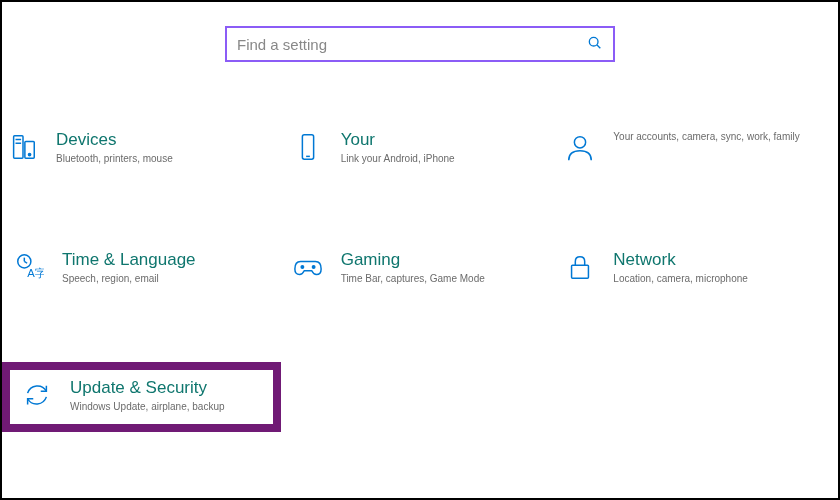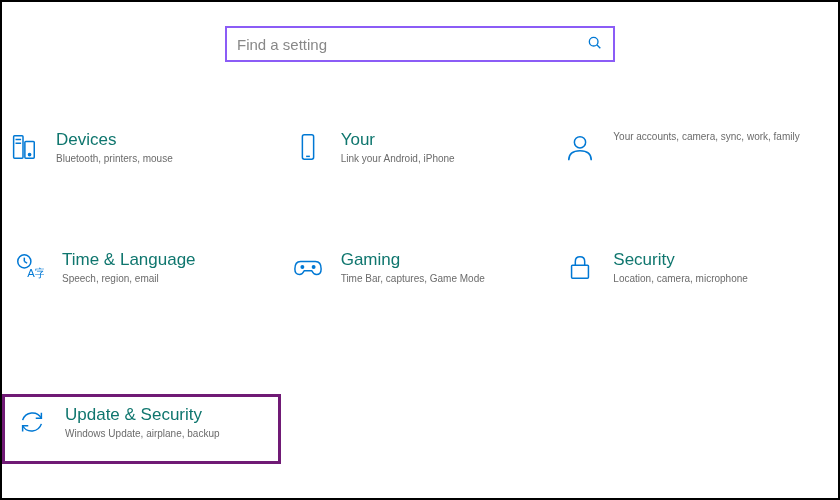--- a/index.html
+++ b/index.html
@@ -78,22 +78,21 @@
       font-size: 17px;
       color: #0f766e;
       margin-bottom: 2px;
     }
     .tile-sub {
       font-size: 10px;
       color: #6b6b6b;
       line-height: 1.35;
     }
     .highlight {
-      border: 3px solid #701a75;
-      margin-top: 32px;
+      border: 8px solid #701a75;
     }
     svg {
       width: 30px;
       height: 30px;
       stroke: #0078d4;
       fill: none;
       stroke-width: 1.6;
     }
     .cut-left {
       margin-left: -6px;
@@ -188,21 +187,21 @@
   </div>
 
   <div class="tile cut-left">
     <div class="tile-icon">
       <svg viewBox="0 0 32 32">
         <rect x="7" y="14" width="18" height="14" rx="1"></rect>
         <path d="M11 14 L11 10 Q11 5 16 5 Q21 5 21 10 L21 14"></path>
       </svg>
     </div>
     <div class="tile-texts">
-      <span class="tile-title">Security</span>
+      <span class="tile-title">Network</span>
       <span class="tile-sub">Location, camera, microphone</span>
     </div>
   </div>
 
   <div class="tile highlight">
     <div class="tile-icon">
       <svg viewBox="0 0 32 32">
         <path d="M26 12 A11 11 0 0 0 6 14" fill="none"></path>
         <polyline points="26,6 26,12 20,12" fill="none"></polyline>
         <path d="M6 20 A11 11 0 0 0 26 18" fill="none"></path>

